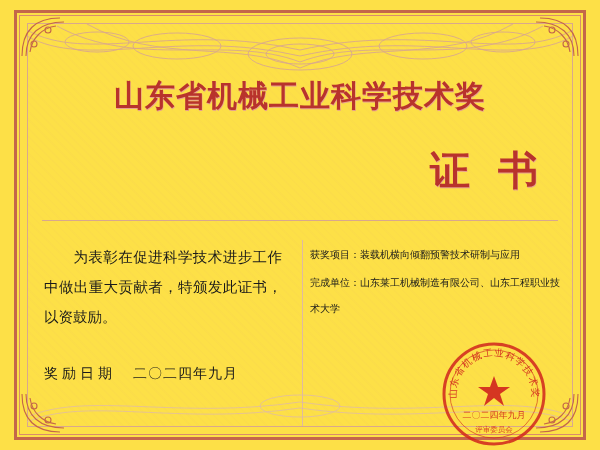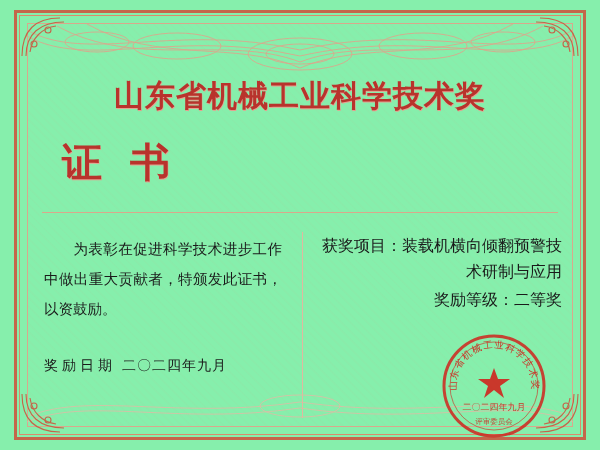--- a/index.html
+++ b/index.html
@@ -10,21 +10,21 @@
     width: 600px;
     height: 450px;
     background: #ffffff;
     font-family: "DejaVu Sans", sans-serif;
     overflow: hidden;
   }
   .certificate {
     position: relative;
     width: 600px;
     height: 450px;
-    background: #86efac;
+    background: #fde047;
     box-sizing: border-box;
   }
   
   .frame-outer {
     position: absolute;
     left: 14px;
     top: 10px;
     right: 14px;
     bottom: 10px;
     border: 3px solid #c4664a;
@@ -97,22 +97,22 @@
     text-align: center;
     margin-top: 46px;
     font-family: "DejaVu Sans", sans-serif;
     font-size: 30px;
     font-weight: bold;
     letter-spacing: 1px;
     color: #b8332c;
     text-shadow: 0.5px 0.5px 0 #e8a090;
   }
   .title-sub {
-    text-align: left;
-    margin-top: 18px;
+    text-align: right;
+    margin-top: 26px;
     font-size: 40px;
     font-weight: bold;
     color: #b8332c;
     letter-spacing: 28px;
     text-indent: 28px;
     text-shadow: 0.5px 0.5px 0 #e8a090;
   }
   .divider-wrap {
     position: relative;
     margin-top: 18px;
@@ -160,36 +160,35 @@
     text-align: justify;
   }
   .para .indent { display: inline-block; width: 29px; }
   .meta {
     margin-top: 26px;
     font-family: "DejaVu Serif", serif;
     font-size: 14px;
     line-height: 30px;
     color: #1a1a1a;
   }
-  .meta-row { display: flex; }
+  .meta-row { display: flex; gap: 11px; }
   .meta-label {
     width: 78px;
     letter-spacing: 4px;
     flex: none;
   }
   .meta-value { flex: 1; letter-spacing: 1px; }
   .meta-value.num { font-family: "DejaVu Serif", serif; letter-spacing: 0.5px; }
 
   .field {
-    font-family: Liberation Mono, monospace;
-    font-size: 16px;
+    font-family: Liberation Serif, serif;
+    font-size: 10px;
     line-height: 26px;
     color: #1a1a1a;
     margin-bottom: 2px;
-    text-align: right;
   }
   .field .flabel { font-weight: normal; }
   .field .fvalue { }
 
   
   .seal {
     position: absolute;
     right: 18px;
     bottom: -16px;
     width: 108px;
@@ -302,21 +301,21 @@
         </div>
       </div>
 
       <div class="vline"></div>
 
       <div class="col-right">
         <div class="field">
           <span class="flabel">获奖项目：</span><span class="fvalue">装载机横向倾翻预警技术研制与应用</span>
         </div>
         <div class="field">
-          <span class="flabel">奖励等级：</span><span class="fvalue">二等奖</span>
+          <span class="flabel">完成单位：</span><span class="fvalue">山东莱工机械制造有限公司、山东工程职业技术大学</span>
         </div>
 
         <div class="seal">
           <svg width="108" height="108" viewBox="0 0 108 108">
             <defs>
               <path id="sealTopArc" d="M 16 54 A 38 38 0 0 1 92 54"></path>
               <path id="sealBotArc" d="M 24 54 A 30 30 0 0 0 84 54"></path>
             </defs>
             <circle cx="54" cy="54" r="50" fill="none" stroke="#d0241d" stroke-width="3" opacity="0.85"></circle>
             <circle cx="54" cy="54" r="44" fill="none" stroke="#d0241d" stroke-width="1" opacity="0.6"></circle>

